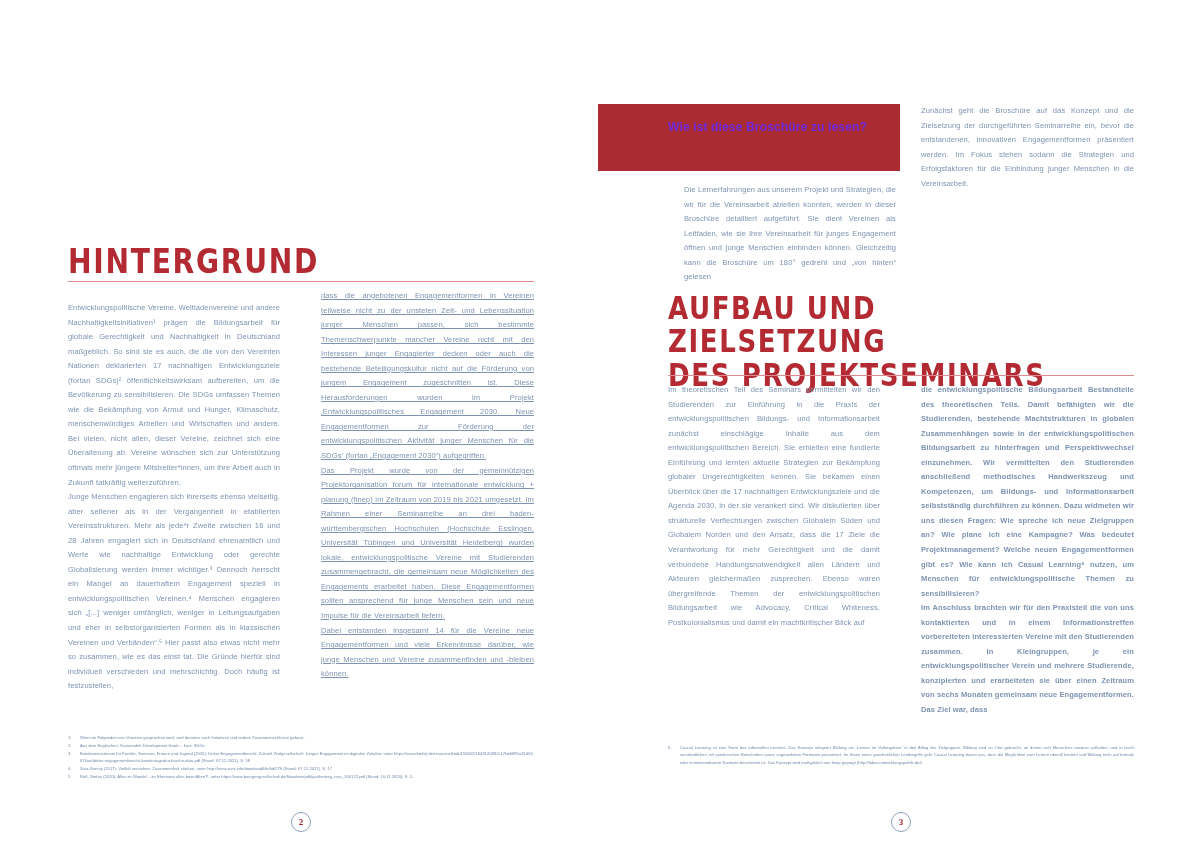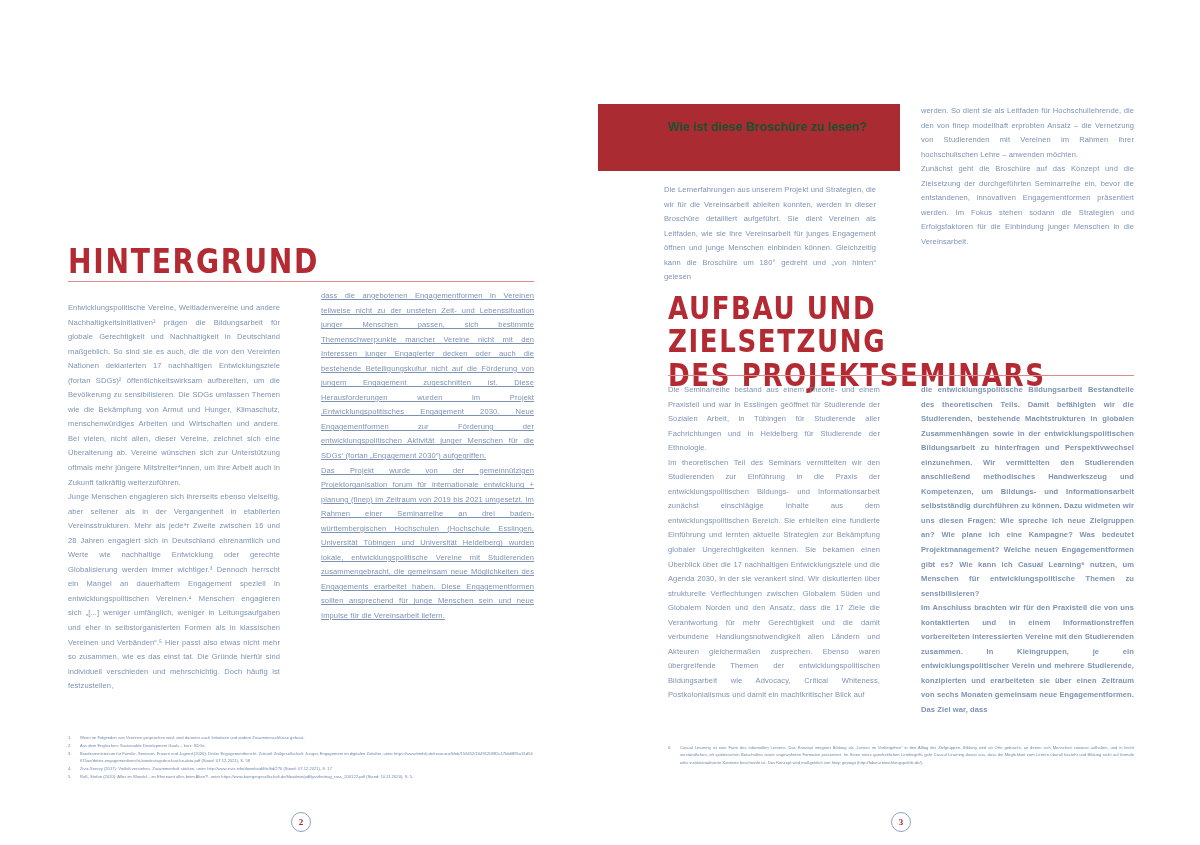--- a/index.html
+++ b/index.html
@@ -61,21 +61,21 @@
   }
   .col p { margin: 0; }
 
   
   .callout {
     position: absolute;
     background: #ab2b32;
   }
   .callout-text {
     position: absolute;
-    color: #14532d;
+    color: #6d28d9;
     font-family: "Liberation Sans", sans-serif;
     font-weight: 700;
     font-size: 12.2px;
     line-height: 18px;
     letter-spacing: 0.005em;
   }
 
   
   .footnotes {
     position: absolute;
@@ -126,20 +126,21 @@
     <div class="rule" style="position:absolute; left:68px; top:281px; width:466px;"></div>
 
     <div class="col" style="left:68px; top:301px; width:212px;">
       <p>Entwicklungspolitische Vereine, Weltladenvereine und andere Nachhaltigkeitsinitiativen¹ prägen die Bildungsarbeit für globale Gerechtigkeit und Nachhaltigkeit in Deutschland maßgeblich. So sind sie es auch, die die von den Vereinten Nationen deklarierten 17 nachhaltigen Entwicklungsziele (fortan SDGs)² öffentlichkeitswirksam aufbereiten, um die Bevölkerung zu sensibilisieren. Die SDGs umfassen Themen wie die Bekämpfung von Armut und Hunger, Klimaschutz, menschenwürdiges Arbeiten und Wirtschaften und andere. Bei vielen, nicht allen, dieser Vereine, zeichnet sich eine Überalterung ab. Vereine wünschen sich zur Unterstützung oftmals mehr jüngere Mitstreiter*innen, um ihre Arbeit auch in Zukunft tatkräftig weiterzuführen.</p>
       <p>Junge Menschen engagieren sich ihrerseits ebenso vielseitig, aber seltener als in der Vergangenheit in etablierten Vereinsstrukturen. Mehr als jede*r Zweite zwischen 16 und 28 Jahren engagiert sich in Deutschland ehrenamtlich und Werte wie nachhaltige Entwicklung oder gerechte Globalisierung werden immer wichtiger.³ Dennoch herrscht ein Mangel an dauerhaftem Engagement speziell in entwicklungspolitischen Vereinen.⁴ Menschen engagieren sich „[...] weniger umfänglich, weniger in Leitungsaufgaben und eher in selbstorganisierten Formen als in klassischen Vereinen und Verbänden“.⁵ Hier passt also etwas nicht mehr so zusammen, wie es das einst tat. Die Gründe hierfür sind individuell verschieden und mehrschichtig. Doch häufig ist festzustellen,</p>
     </div>
 
     <div class="col" style="left:321px; top:289px; width:213px;text-decoration:underline;">
       <p>dass die angebotenen Engagementformen in Vereinen teilweise nicht zu der unsteten Zeit- und Lebenssituation junger Menschen passen, sich bestimmte Themenschwerpunkte mancher Vereine nicht mit den Interessen junger Engagierter decken oder auch die bestehende Beteiligungskultur nicht auf die Förderung von jungem Engagement zugeschnitten ist. Diese Herausforderungen wurden im Projekt ‚Entwicklungspolitisches Engagement 2030. Neue Engagementformen zur Förderung der entwicklungspolitischen Aktivität junger Menschen für die SDGs‘ (fortan „Engagement 2030“) aufgegriffen.</p>
       <p>Das Projekt wurde von der gemeinnützigen Projektorganisation forum für internationale entwicklung + planung (finep) im Zeitraum von 2019 bis 2021 umgesetzt. Im Rahmen einer Seminarreihe an drei baden-württembergischen Hochschulen (Hochschule Esslingen, Universität Tübingen und Universität Heidelberg) wurden lokale, entwicklungspolitische Vereine mit Studierenden zusammengebracht, die gemeinsam neue Möglichkeiten des Engagements erarbeitet haben. Diese Engagementformen sollten ansprechend für junge Menschen sein und neue Impulse für die Vereinsarbeit liefern.</p>
+      <p>Dabei entstanden insgesamt 14 für die Vereine neue Engagementformen und viele Erkenntnisse darüber, wie junge Menschen und Vereine zusammenfinden und -bleiben können.</p>
     </div>
 
     <div class="footnotes" style="left:68px; top:734px; width:466px;">
       <div class="fn">
         <span class="fn-num">1.</span>
         <span class="fn-txt">Wenn im Folgenden von Vereinen gesprochen wird, sind darunter auch Initiativen und andere Zusammenschlüsse gefasst.</span>
       </div>
       <div class="fn">
         <span class="fn-num">2.</span>
         <span class="fn-txt">Aus dem Englischen: Sustainable Development Goals – kurz: SDGs</span>
@@ -159,38 +160,36 @@
     </div>
 
     <div class="pagenum" style="left:291px; top:812px;">2</div>
   </div>
 
   <div class="page page-right">
 
     <div class="callout" style="left:-2px; top:104px; width:302px; height:67px;"></div>
     <div class="callout-text" style="left:68px; top:118px; width:212px;">Wie ist diese Broschüre zu lesen?</div>
 
-    <div class="col" style="left:64px; top:183px; width:212px;">
+    <div class="col" style="left:84px; top:183px; width:212px;">
       <p>Die Lernerfahrungen aus unserem Projekt und Strategien, die wir für die Vereinsarbeit ableiten konnten, werden in dieser Broschüre detailliert aufgeführt. Sie dient Vereinen als Leitfaden, wie sie ihre Vereinsarbeit für junges Engagement öffnen und junge Menschen einbinden können. Gleichzeitig kann die Broschüre um 180° gedreht und „von hinten“ gelesen</p>
     </div>
 
     <div class="col" style="left:321px; top:104px; width:213px;">
-      <p>werden. So dient sie als Leitfaden für Hochschullehrende, die den von finep modellhaft erprobten Ansatz – die Vernetzung von Studierenden mit Vereinen im Rahmen ihrer hochschulischen Lehre – anwenden möchten.</p>
       <p>Zunächst geht die Broschüre auf das Konzept und die Zielsetzung der durchgeführten Seminarreihe ein, bevor die entstandenen, innovativen Engagementformen präsentiert werden. Im Fokus stehen sodann die Strategien und Erfolgsfaktoren für die Einbindung junger Menschen in die Vereinsarbeit.</p>
     </div>
 
     <h1 class="display-title" style="position:absolute; left:68px; top:292px; font-size:31.5px; width:470px;">
       <span style="display:block;">AUFBAU UND ZIELSETZUNG</span>
       <span style="display:block;">DES PROJEKTSEMINARS</span>
     </h1>
 
     <div class="rule" style="position:absolute; left:68px; top:375px; width:466px;"></div>
 
     <div class="col" style="left:68px; top:383px; width:212px;">
-      <p>Die Seminarreihe bestand aus einem Theorie- und einem Praxisteil und war in Esslingen geöffnet für Studierende der Sozialen Arbeit, in Tübingen für Studierende aller Fachrichtungen und in Heidelberg für Studierende der Ethnologie.</p>
       <p>Im theoretischen Teil des Seminars vermittelten wir den Studierenden zur Einführung in die Praxis der entwicklungspolitischen Bildungs- und Informationsarbeit zunächst einschlägige Inhalte aus dem entwicklungspolitischen Bereich. Sie erhielten eine fundierte Einführung und lernten aktuelle Strategien zur Bekämpfung globaler Ungerechtigkeiten kennen. Sie bekamen einen Überblick über die 17 nachhaltigen Entwicklungsziele und die Agenda 2030, in der sie verankert sind. Wir diskutierten über strukturelle Verflechtungen zwischen Globalem Süden und Globalem Norden und den Ansatz, dass die 17 Ziele die Verantwortung für mehr Gerechtigkeit und die damit verbundene Handlungsnotwendigkeit allen Ländern und Akteuren gleichermaßen zusprechen. Ebenso waren übergreifende Themen der entwicklungspolitischen Bildungsarbeit wie Advocacy, Critical Whiteness, Postkolonialismus und damit ein machtkritischer Blick auf</p>
     </div>
 
     <div class="col" style="left:321px; top:383px; width:213px;font-weight:bold;">
       <p>die entwicklungspolitische Bildungsarbeit Bestandteile des theoretischen Teils. Damit befähigten wir die Studierenden, bestehende Machtstrukturen in globalen Zusammenhängen sowie in der entwicklungspolitischen Bildungsarbeit zu hinterfragen und Perspektivwechsel einzunehmen. Wir vermittelten den Studierenden anschließend methodisches Handwerkszeug und Kompetenzen, um Bildungs- und Informationsarbeit selbstständig durchführen zu können. Dazu widmeten wir uns diesen Fragen: Wie spreche ich neue Zielgruppen an? Wie plane ich eine Kampagne? Was bedeutet Projektmanagement? Welche neuen Engagementformen gibt es? Wie kann ich Casual Learning⁶ nutzen, um Menschen für entwicklungspolitische Themen zu sensibilisieren?</p>
       <p>Im Anschluss brachten wir für den Praxisteil die von uns kontaktierten und in einem Informationstreffen vorbereiteten interessierten Vereine mit den Studierenden zusammen. In Kleingruppen, je ein entwicklungspolitischer Verein und mehrere Studierende, konzipierten und erarbeiteten sie über einen Zeitraum von sechs Monaten gemeinsam neue Engagementformen. Das Ziel war, dass</p>
     </div>
 
     <div class="footnotes" style="left:68px; top:744px; width:466px;">
       <div class="fn">

